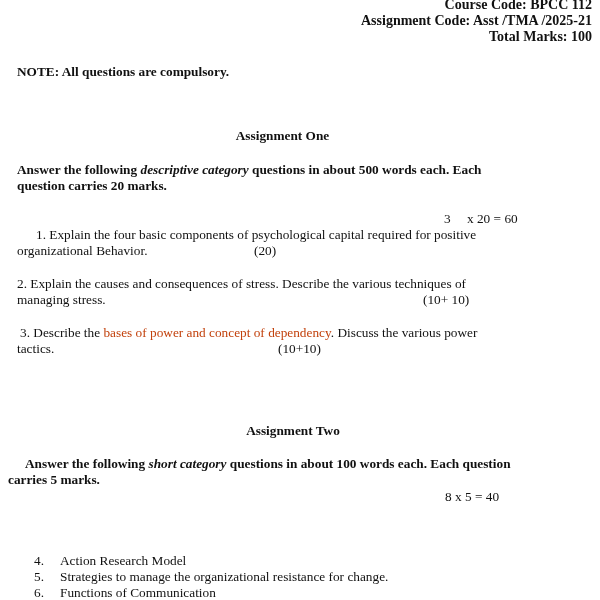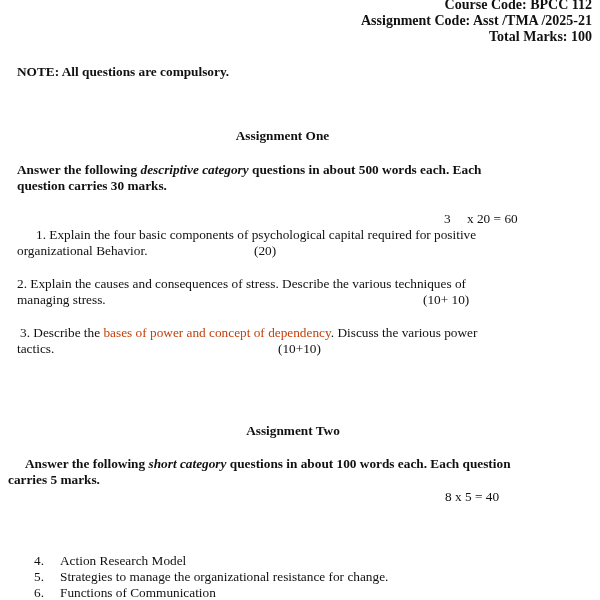--- a/index.html
+++ b/index.html
@@ -22,21 +22,21 @@
 
 <div class="abs right head-line" style="top:-3px;">Course Code: BPCC 112</div>
 <div class="abs right head-line" style="top:13px;">Assignment Code: Asst /TMA /2025-21</div>
 <div class="abs right head-line" style="top:29px;">Total Marks: 100</div>
 
 <div class="abs bold" style="left:17px; top:64px;">NOTE: All questions are compulsory.</div>
 
 <div class="abs bold center" style="top:128px; left:0; right:35px;">Assignment One</div>
 
 <div class="abs bold" style="left:17px; top:162px;"><span>Answer the following </span><i>descriptive category</i><span> questions in about 500 words each. Each</span></div>
-<div class="abs bold" style="left:17px; top:178px;">question carries 30 marks.</div>
+<div class="abs bold" style="left:17px; top:178px;">question carries 20 marks.</div>
 
 <div class="abs" style="left:444px; top:211px;">3</div>
 <div class="abs" style="left:467px; top:211px;">x 20 = 60</div>
 
 <div class="abs" style="left:36px; top:227px;">1. Explain the four basic components of psychological capital required for positive</div>
 <div class="abs" style="left:17px; top:243px;">organizational Behavior.</div>
 <div class="abs" style="left:254px; top:243px;">(20)</div>
 
 <div class="abs" style="left:17px; top:276px;">2.  Explain the causes and consequences of stress. Describe the various techniques of</div>
 <div class="abs" style="left:17px; top:292px;">managing stress.</div>

